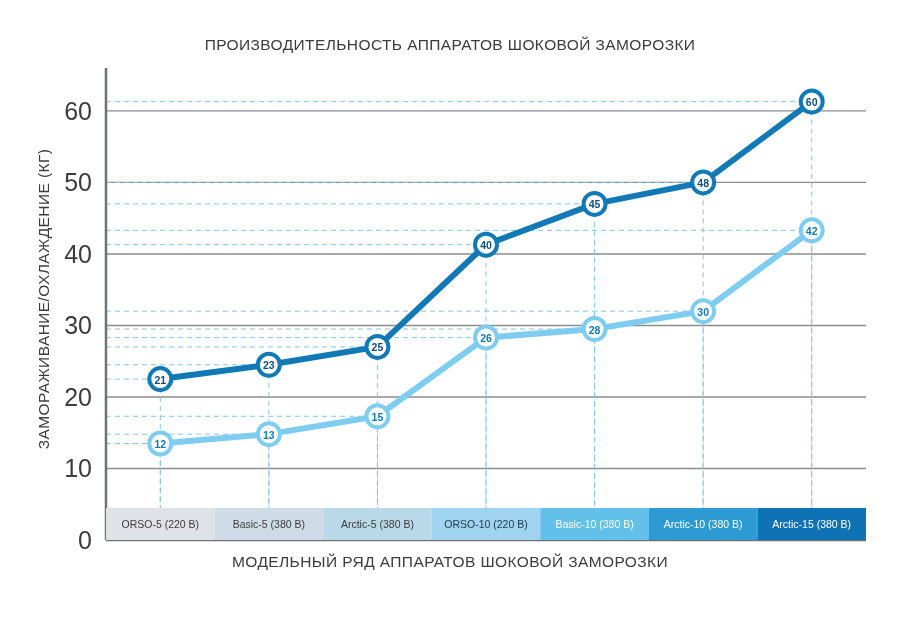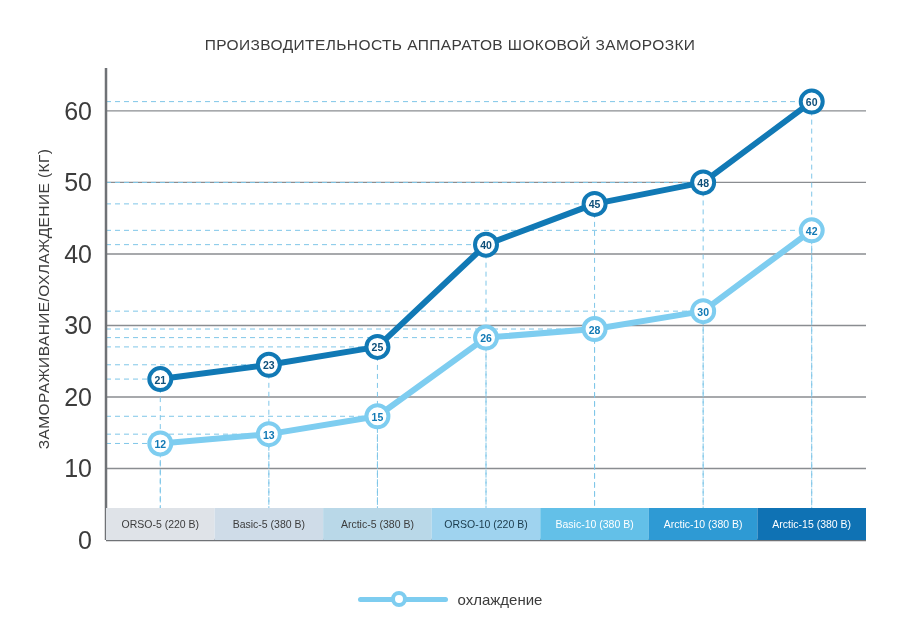--- a/index.html
+++ b/index.html
@@ -223,24 +223,18 @@
         <text class="point-label" x="486" y="245.14242424242423" fill="#0d4f7a">40</text>
         <circle cx="594.5714285714286" cy="203.87878787878788" r="11" fill="#ffffff" stroke="#1179b5" stroke-width="4"></circle>
         <text class="point-label" x="594.5714285714286" y="204.37878787878788" fill="#0d4f7a">45</text>
         <circle cx="703.1428571428571" cy="182.42424242424244" r="11" fill="#ffffff" stroke="#1179b5" stroke-width="4"></circle>
         <text class="point-label" x="703.1428571428571" y="182.92424242424244" fill="#0d4f7a">48</text>
         <circle cx="811.7142857142857" cy="101.61212121212122" r="11" fill="#ffffff" stroke="#1179b5" stroke-width="4"></circle>
         <text class="point-label" x="811.7142857142857" y="102.11212121212122" fill="#0d4f7a">60</text>
       </g>
   </svg>
 
+  <div class="xaxis-title">МОДЕЛЬНЫЙ РЯД АППАРАТОВ ШОКОВОЙ ЗАМОРОЗКИ</div>
 
   <div class="legend">
-    <div class="legend-item">
-      <span class="legend-swatch">
-        <span class="line" id="lg0line" style="background: rgb(126, 205, 240);"></span>
-        <span class="marker" id="lg0mark" style="border: 4px solid rgb(126, 205, 240);"></span>
-      </span>
-      <span class="legend-label">охлаждение</span>
-    </div>
   </div>
 
 </div>
 
 </body></html>

